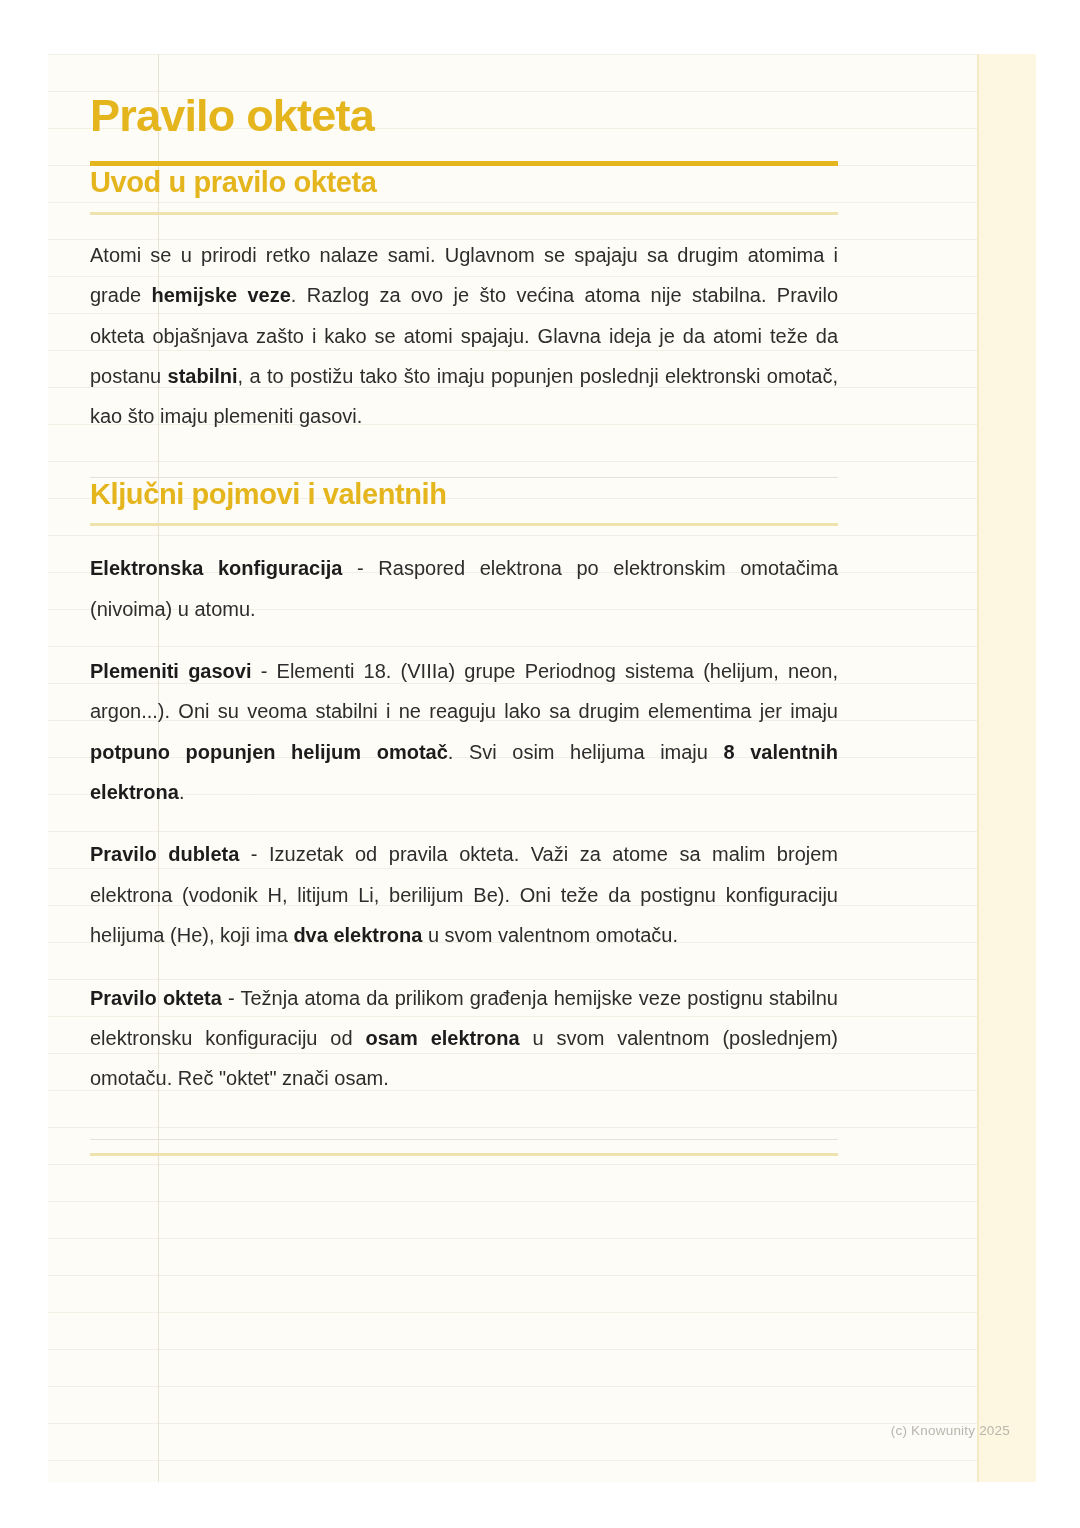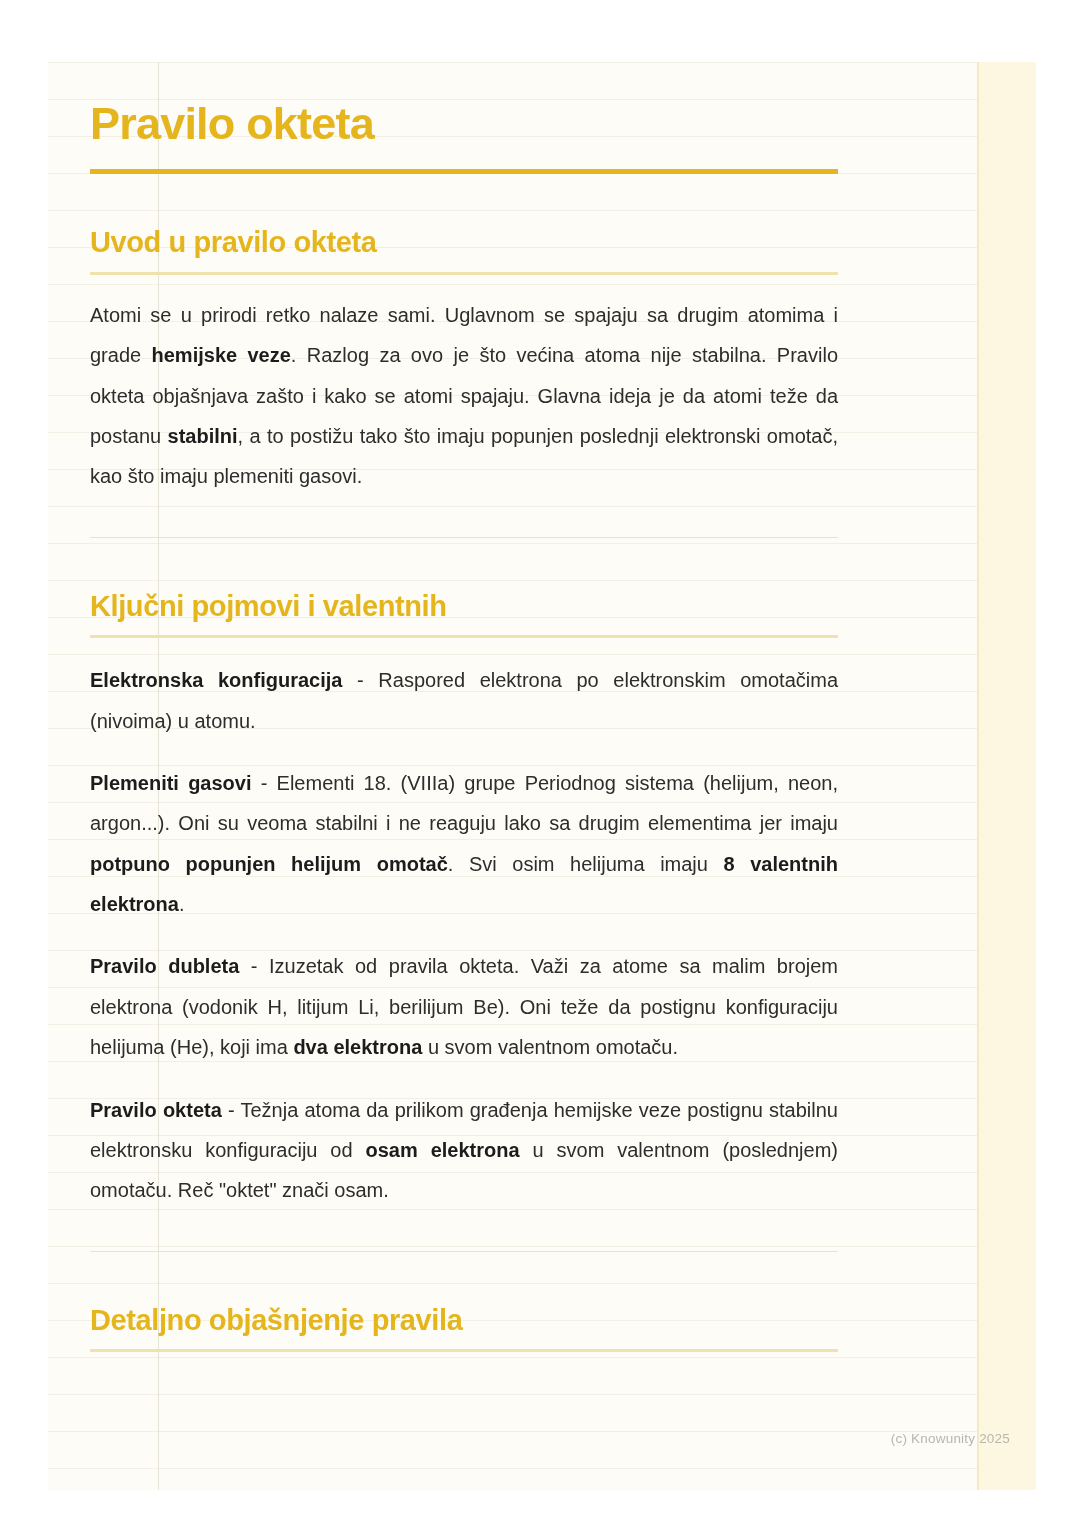--- a/index.html
+++ b/index.html
@@ -14,21 +14,21 @@
     font-family: "Liberation Sans", sans-serif;
     -webkit-font-smoothing: antialiased;
     overflow: hidden;
     position: relative;
   }
 
   
   .sheet {
     position: absolute;
     left: 48px;
-    top: 62px;
+    top: 54px;
     width: 988px;
     height: 1428px;
     background: #fdfcf6;
     overflow: hidden;
   }
 
   
   .ruled-lines {
     position: absolute;
     inset: 0;
@@ -87,21 +87,20 @@
     margin: 0;
   }
   .title-rule {
     height: 5px;
     background: #e5b51d;
     margin-top: 22px;
     width: 100%;
   }
 
   .section {
-    margin-top: 52px;
   }
   .section-title {
     font-size: 29px;
     font-weight: bold;
     color: #e5b51d;
     letter-spacing: -0.4px;
     line-height: 1.12;
     margin: 0;
   }
   .section-rule {
@@ -167,20 +166,19 @@
         <div class="section">
           <h2 class="section-title">Ključni pojmovi i valentnih</h2>
           <div class="section-rule"></div>
           <p class="body tight"><b>Elektronska konfiguracija</b><span> - Raspored elektrona po elektronskim omotačima (nivoima) u atomu.</span></p>
           <p class="body tight"><b>Plemeniti gasovi</b><span> - Elementi 18. (VIIIa) grupe Periodnog sistema (helijum, neon, argon...). Oni su veoma stabilni i ne reaguju lako sa drugim elementima jer imaju </span><b>potpuno popunjen helijum omotač</b><span>. Svi osim helijuma imaju </span><b>8 valentnih elektrona</b><span>.</span></p>
           <p class="body tight"><b>Pravilo dubleta</b><span> - Izuzetak od pravila okteta. Važi za atome sa malim brojem elektrona (vodonik H, litijum Li, berilijum Be). Oni teže da postignu konfiguraciju helijuma (He), koji ima </span><b>dva elektrona</b><span> u svom valentnom omotaču.</span></p>
           <p class="body tight"><b>Pravilo okteta</b><span> - Težnja atoma da prilikom građenja hemijske veze postignu stabilnu elektronsku konfiguraciju od </span><b>osam elektrona</b><span> u svom valentnom (poslednjem) omotaču. Reč "oktet" znači osam.</span></p>
         </div>
         <div class="divider"></div>
         <div class="section">
-          <h2 class="section-title">Detaljno objašnjenje pravila</h2>
           <div class="section-rule"></div>
         </div>
       </div>
   </div>
 
   <div class="watermark">(c) Knowunity 2025</div>
 </div>
 
 </body></html>

